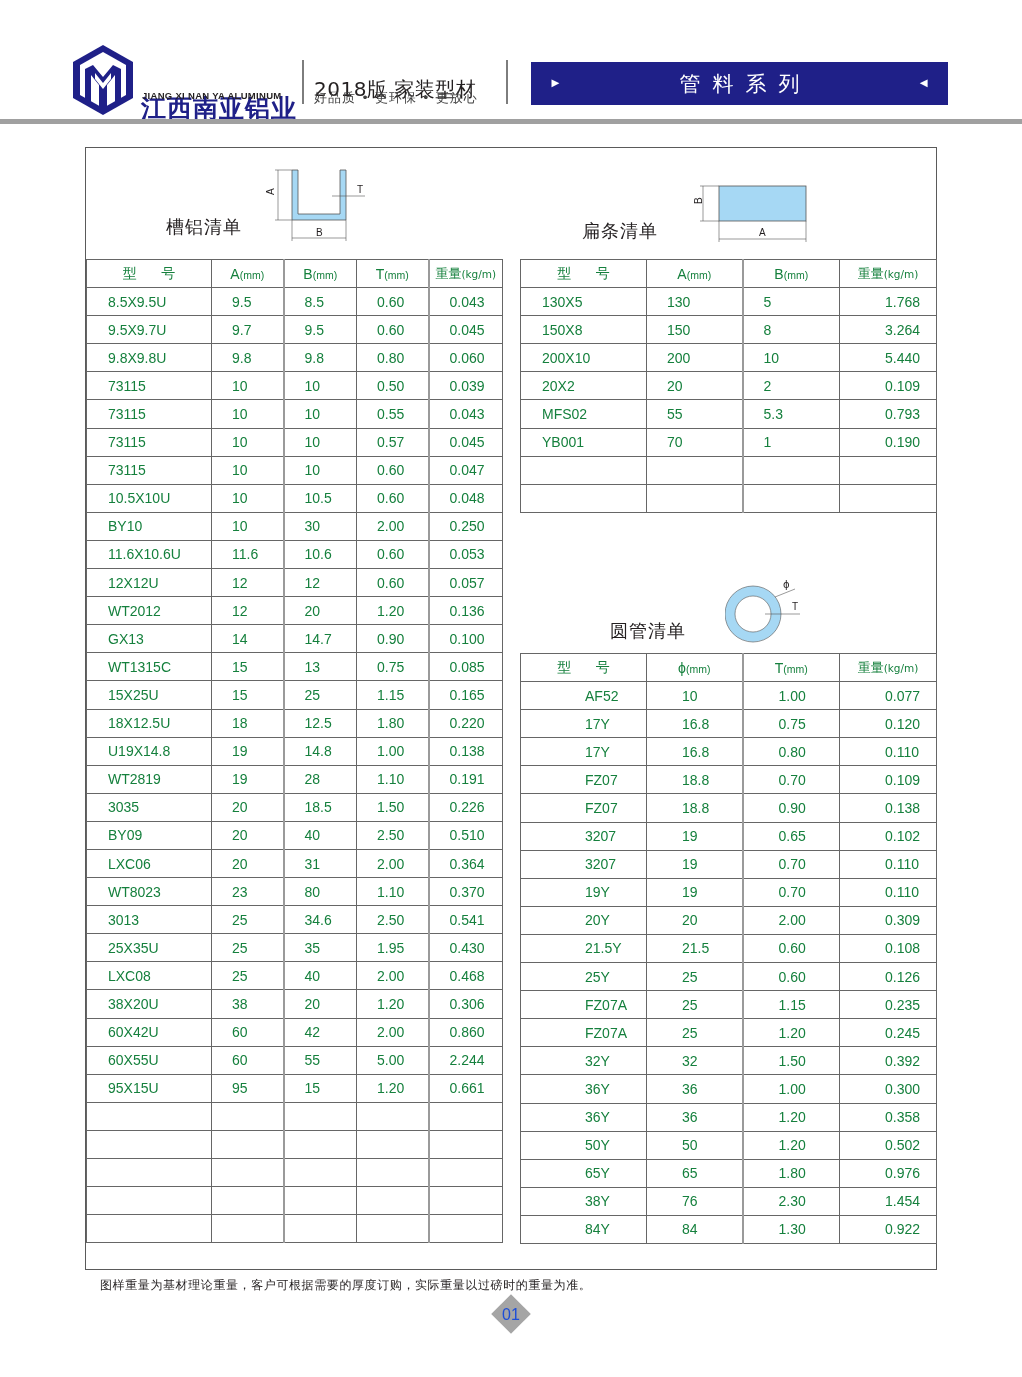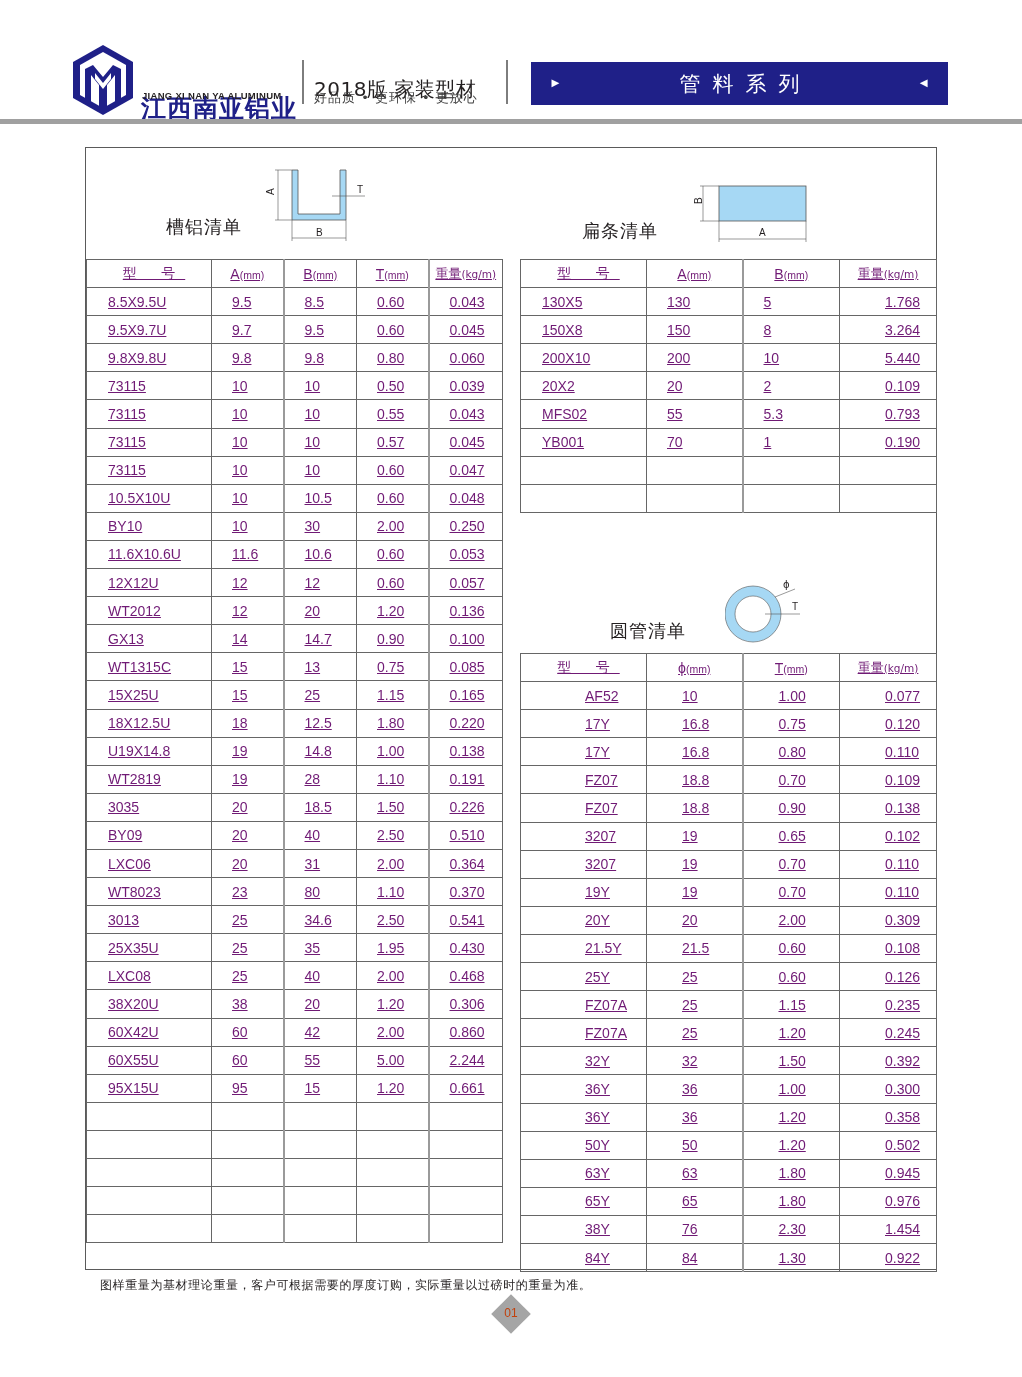--- a/index.html
+++ b/index.html
@@ -19,21 +19,21 @@
   .series-banner .tri-r { position: absolute; right: 18px; top: 13px; font-size: 13px; }
   .series-banner .title { font-size: 21px; letter-spacing: 12px; font-family: "DejaVu Sans", sans-serif; padding-left: 12px; }
   .header-rule { position: absolute; left: 0; top: 119px; width: 1022px; height: 5px; background: #a0a0a0; }
 
   
   .frame { position: absolute; left: 85px; top: 147px; width: 852px; height: 1123px; border: 1.5px solid #5a5a5a; border-right-width: 1px; }
 
   .section-title { position: absolute; font-size: 18px; font-family: "DejaVu Sans", sans-serif; color: #231f20; letter-spacing: 1px; }
 
   
-  table.spec { position: absolute; border-collapse: collapse; table-layout: fixed; font-size: 14px; color: #701a75; text-decoration: underline; }
+  table.spec { position: absolute; border-collapse: collapse; table-layout: fixed; font-size: 14px; color: #15803d; }
   table.spec td, table.spec th { height: 28.1px; border: 1px solid #666; padding: 0; font-weight: normal; white-space: nowrap; }
   table.spec th { font-size: 14px; text-align: center; }
   table.spec th .unit { font-size: 10.5px; }
   table.spec th.cn { font-family: "DejaVu Sans", sans-serif; font-size: 14px; letter-spacing: 10px; padding-left: 10px; }
   table.spec th.wt { font-family: "DejaVu Sans", sans-serif; font-size: 13px; }
   table.spec td { padding-left: 20px; text-align: left; }
   table.spec td.c1 { padding-left: 21px; }
   table.spec .thick-l { border-left: 2px solid #9a9a9a; }
 
   #channel-table { left: 86px; top: 259px; width: 416px; }
@@ -43,21 +43,21 @@
   #flat-table td.c4 { padding-left: 45px; }
   #tube-table { left: 520px; top: 653px; width: 416px; }
   #tube-table td.c1 { padding-left: 64px; }
   #tube-table td { padding-left: 35px; }
   #tube-table td.c4 { padding-left: 45px; }
 
   .diagram { position: absolute; }
 
   .footnote { position: absolute; left: 100px; top: 1277px; font-size: 12px; color: #231f20; font-family: "DejaVu Sans", sans-serif; letter-spacing: 0.6px; }
   .page-badge { position: absolute; left: 497px; top: 1300px; width: 28px; height: 28px; background: #a5a5a5; transform: rotate(45deg); }
-  .page-num { position: absolute; left: 491px; top: 1306px; width: 40px; text-align: center; font-size: 12px; color: #c2410c; }
+  .page-num { position: absolute; left: 491px; top: 1306px; width: 40px; text-align: center; font-size: 16px; color: #1d4ed8; }
 </style>
 </head>
 <body>
 
 <div class="header">
   <svg class="logo" viewBox="0 0 64 72">
     <polygon points="32,2 62,19 62,55 32,72 2,55 2,19" fill="#1f2088"></polygon>
     <polygon points="32,9 55,22 55,52 32,65 9,52 9,22" fill="#ffffff"></polygon>
     <polygon points="14,26 22,22 32,34 42,22 50,26 50,60 44,63 44,32 36,42 36,68 28,68 28,42 20,32 20,63 14,60" fill="#1f2088"></polygon>
     <polygon points="24,30 32,40 40,30 40,36 32,46 24,36" fill="#ffffff"></polygon>
@@ -554,26 +554,20 @@
         <td class="c3 thick-l">1.20</td>
         <td class="c4">0.358</td>
       </tr>
       <tr>
         <td class="c1">50Y</td>
         <td class="c2">50</td>
         <td class="c3 thick-l">1.20</td>
         <td class="c4">0.502</td>
       </tr>
       <tr>
-        <td class="c1">63Y</td>
-        <td class="c2">63</td>
-        <td class="c3 thick-l">1.80</td>
-        <td class="c4">0.945</td>
-      </tr>
-      <tr>
         <td class="c1">65Y</td>
         <td class="c2">65</td>
         <td class="c3 thick-l">1.80</td>
         <td class="c4">0.976</td>
       </tr>
       <tr>
         <td class="c1">38Y</td>
         <td class="c2">76</td>
         <td class="c3 thick-l">2.30</td>
         <td class="c4">1.454</td>

